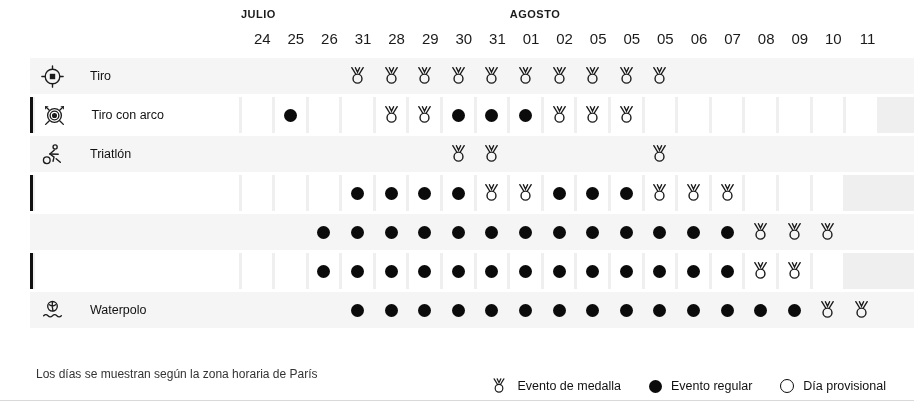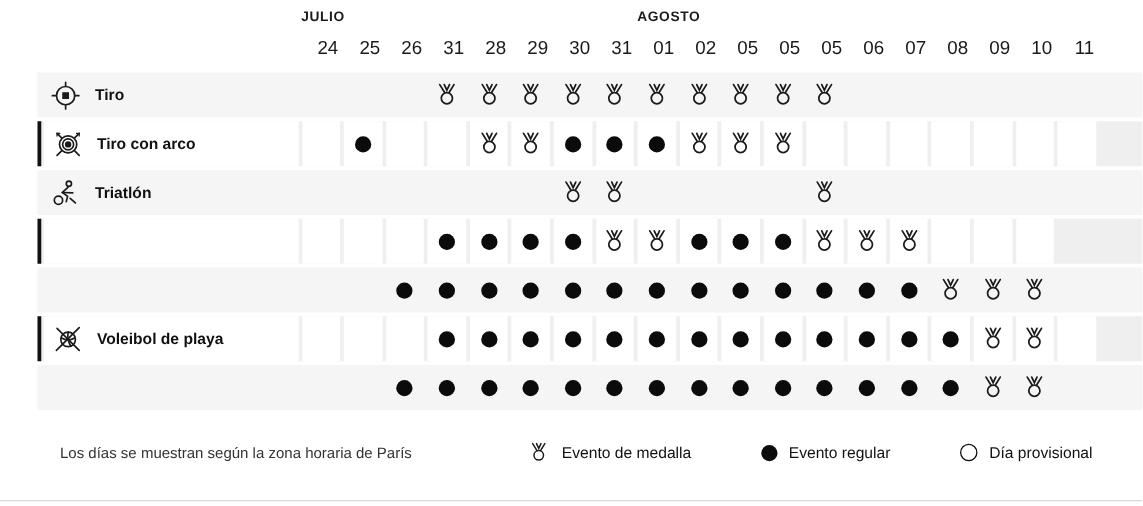--- a/index.html
+++ b/index.html
@@ -41,32 +41,32 @@
   .cell{
     display:flex;align-items:center;justify-content:center;
   }
   .label-cell{
     justify-content:flex-start;gap:11px;padding-left:7px;
     cursor:pointer;
   }
   .row:nth-child(odd) .cell{background:transparent;}
   .sport-icon{width:25px;height:25px;display:inline-flex;color:#1b1b1b;flex:0 0 auto;}
   .sport-icon svg{width:100%;height:100%;}
-  .sport-label{font-size:12.5px;font-weight:bold;color:#111;}
+  .sport-label{font-size:12.5px;font-weight:normal;color:#111;margin-left:14px;}
   .medal{width:21px;height:22px;display:inline-flex;color:#1b1b1b;}
   .medal svg{width:100%;height:100%;}
   .dot{width:13px;height:13px;border-radius:50%;background:#0b0b0b;display:inline-block;}
   .open-dot{width:12px;height:12px;border-radius:50%;border:1.6px solid #0b0b0b;background:#fff;display:inline-block;}
   .footer{
-    position:absolute;left:0;right:12px;top:352px;
+    position:absolute;left:0;right:0;top:352px;
     display:flex;justify-content:space-between;align-items:center;
-    padding:0 28px 0 48px;
+    padding:0 28px 0 36px;
   }
   .tz-note{font-size:12px;color:#333;}
-  .legend{display:flex;align-items:center;gap:56px;}
+  .legend{display:flex;align-items:center;gap:28px;margin-top:24px;}
   .legend-item{display:flex;align-items:center;gap:9px;}
   .legend-item .medal{width:18px;height:20px;}
   .legend-label{font-size:12.5px;color:#111;}
   .bottom-divider{
     position:absolute;left:0;bottom:4px;width:100%;height:1px;background:#d9d9d9;
   }
 </style>
 </head>
 <body>
 
@@ -513,97 +513,95 @@
             <svg viewBox="0 0 24 24" fill="none" stroke="currentColor" stroke-width="1.6" stroke-linecap="round">
               <path d="M5.5 2.5 L10.1 10"></path>
               <path d="M18.5 2.5 L13.9 10"></path>
               <path d="M9.6 2.5 L12 7.6 L14.4 2.5"></path>
               <circle cx="12" cy="15" r="5.1"></circle>
             </svg>
           </span>
         </div>
       </div>
       <div class="row">
+        <div class="cell"></div>
+        <div class="cell"></div>
+        <div class="cell"></div>
+        <div class="cell">
+          <span class="dot"></span>
+        </div>
+        <div class="cell">
+          <span class="dot"></span>
+        </div>
+        <div class="cell">
+          <span class="dot"></span>
+        </div>
+        <div class="cell">
+          <span class="dot"></span>
+        </div>
+        <div class="cell">
+          <span class="dot"></span>
+        </div>
+        <div class="cell">
+          <span class="dot"></span>
+        </div>
+        <div class="cell">
+          <span class="dot"></span>
+        </div>
+        <div class="cell">
+          <span class="dot"></span>
+        </div>
+        <div class="cell">
+          <span class="dot"></span>
+        </div>
+        <div class="cell">
+          <span class="dot"></span>
+        </div>
+        <div class="cell">
+          <span class="dot"></span>
+        </div>
+        <div class="cell">
+          <span class="dot"></span>
+        </div>
+        <div class="cell">
+          <span class="dot"></span>
+        </div>
+        <div class="cell">
+          <span class="medal">
+            <svg viewBox="0 0 24 24" fill="none" stroke="currentColor" stroke-width="1.6" stroke-linecap="round">
+              <path d="M5.5 2.5 L10.1 10"></path>
+              <path d="M18.5 2.5 L13.9 10"></path>
+              <path d="M9.6 2.5 L12 7.6 L14.4 2.5"></path>
+              <circle cx="12" cy="15" r="5.1"></circle>
+            </svg>
+          </span>
+        </div>
+        <div class="cell">
+          <span class="medal">
+            <svg viewBox="0 0 24 24" fill="none" stroke="currentColor" stroke-width="1.6" stroke-linecap="round">
+              <path d="M5.5 2.5 L10.1 10"></path>
+              <path d="M18.5 2.5 L13.9 10"></path>
+              <path d="M9.6 2.5 L12 7.6 L14.4 2.5"></path>
+              <circle cx="12" cy="15" r="5.1"></circle>
+            </svg>
+          </span>
+        </div>
+        <div class="cell"></div>
+      </div>
+      <div class="row">
         <div class="cell label-cell">
           <span class="sport-icon">
             <svg viewBox="0 0 24 24" fill="none" stroke="currentColor" stroke-width="1.3" stroke-linecap="round">
-              <path d="M3 20.5 L20.5 3"></path>
-              <path d="M3.5 3.5 L20.5 20.5"></path>
-              <circle cx="12" cy="12" r="5.6"></circle>
-              <path d="M6.6 10.8 Q12 14 17.4 10.8"></path>
-              <path d="M12 6.4 Q11 12 14 17.2"></path>
-            </svg>
-          </span>
-          <span class="sport-label">Voleibol de playa</span>
-        </div>
-        <div class="cell"></div>
-        <div class="cell"></div>
-        <div class="cell"></div>
-        <div class="cell">
-          <span class="dot"></span>
-        </div>
-        <div class="cell">
-          <span class="dot"></span>
-        </div>
-        <div class="cell">
-          <span class="dot"></span>
-        </div>
-        <div class="cell">
-          <span class="dot"></span>
-        </div>
-        <div class="cell">
-          <span class="dot"></span>
-        </div>
-        <div class="cell">
-          <span class="dot"></span>
-        </div>
-        <div class="cell">
-          <span class="dot"></span>
-        </div>
-        <div class="cell">
-          <span class="dot"></span>
-        </div>
-        <div class="cell">
-          <span class="dot"></span>
-        </div>
-        <div class="cell">
-          <span class="dot"></span>
-        </div>
-        <div class="cell">
-          <span class="dot"></span>
-        </div>
-        <div class="cell">
-          <span class="dot"></span>
-        </div>
-        <div class="cell">
-          <span class="dot"></span>
-        </div>
-        <div class="cell">
-          <span class="medal">
-            <svg viewBox="0 0 24 24" fill="none" stroke="currentColor" stroke-width="1.6" stroke-linecap="round">
-              <path d="M5.5 2.5 L10.1 10"></path>
-              <path d="M18.5 2.5 L13.9 10"></path>
-              <path d="M9.6 2.5 L12 7.6 L14.4 2.5"></path>
-              <circle cx="12" cy="15" r="5.1"></circle>
-            </svg>
-          </span>
-        </div>
-        <div class="cell">
-          <span class="medal">
-            <svg viewBox="0 0 24 24" fill="none" stroke="currentColor" stroke-width="1.6" stroke-linecap="round">
-              <path d="M5.5 2.5 L10.1 10"></path>
-              <path d="M18.5 2.5 L13.9 10"></path>
-              <path d="M9.6 2.5 L12 7.6 L14.4 2.5"></path>
-              <circle cx="12" cy="15" r="5.1"></circle>
-            </svg>
-          </span>
-        </div>
-        <div class="cell"></div>
-      </div>
-      <div class="row">
+              <circle cx="12" cy="8" r="4.6"></circle>
+              <path d="M9 6.5 Q12 9 15 6.5 M12 3.5 Q11 8 12.5 12.4"></path>
+              <path d="M3.5 17 q2.1 -2.2 4.2 0 q2.1 2.2 4.3 0 q2.1 -2.2 4.2 0 q2.1 2.2 4.3 0"></path>
+            </svg>
+          </span>
+          <span class="sport-label">Waterpolo</span>
+        </div>
         <div class="cell"></div>
         <div class="cell"></div>
         <div class="cell"></div>
         <div class="cell">
           <span class="dot"></span>
         </div>
         <div class="cell">
           <span class="dot"></span>
         </div>
         <div class="cell">

